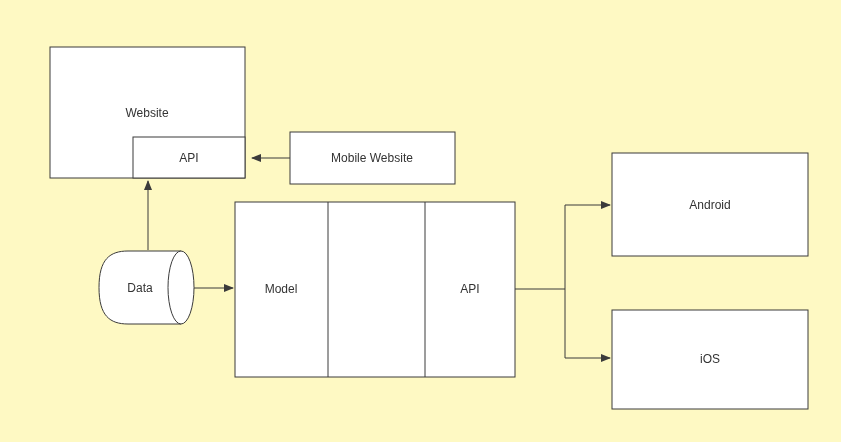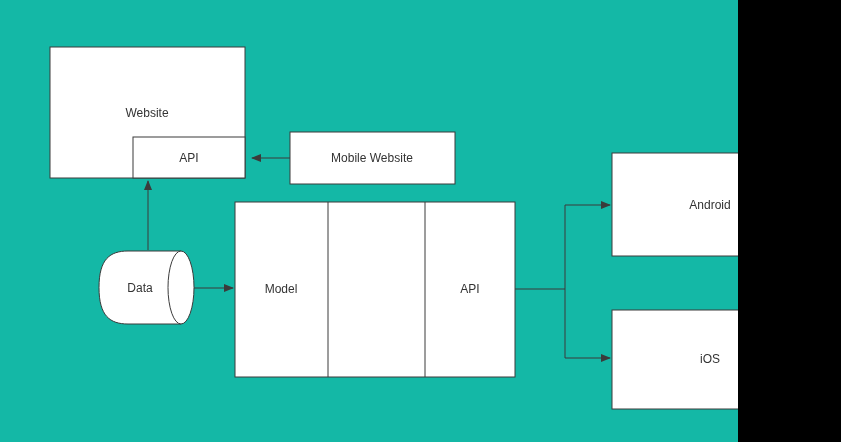--- a/index.html
+++ b/index.html
@@ -2,23 +2,23 @@
 <html><head>
 <meta charset="utf-8">
 <style>
   html, body {
     margin: 0;
     padding: 0;
     background: #000000;
   }
   .canvas {
     position: relative;
-    width: 738px;
+    width: 841px;
     height: 442px;
-    background: #14b8a6;
+    background: #fef9c3;
     overflow: hidden;
     font-family: "Liberation Sans", sans-serif;
   }
   svg { display: block; }
   .node-box {
     fill: #ffffff;
     stroke: #3b3b3b;
     stroke-width: 1;
   }
   .divider {

